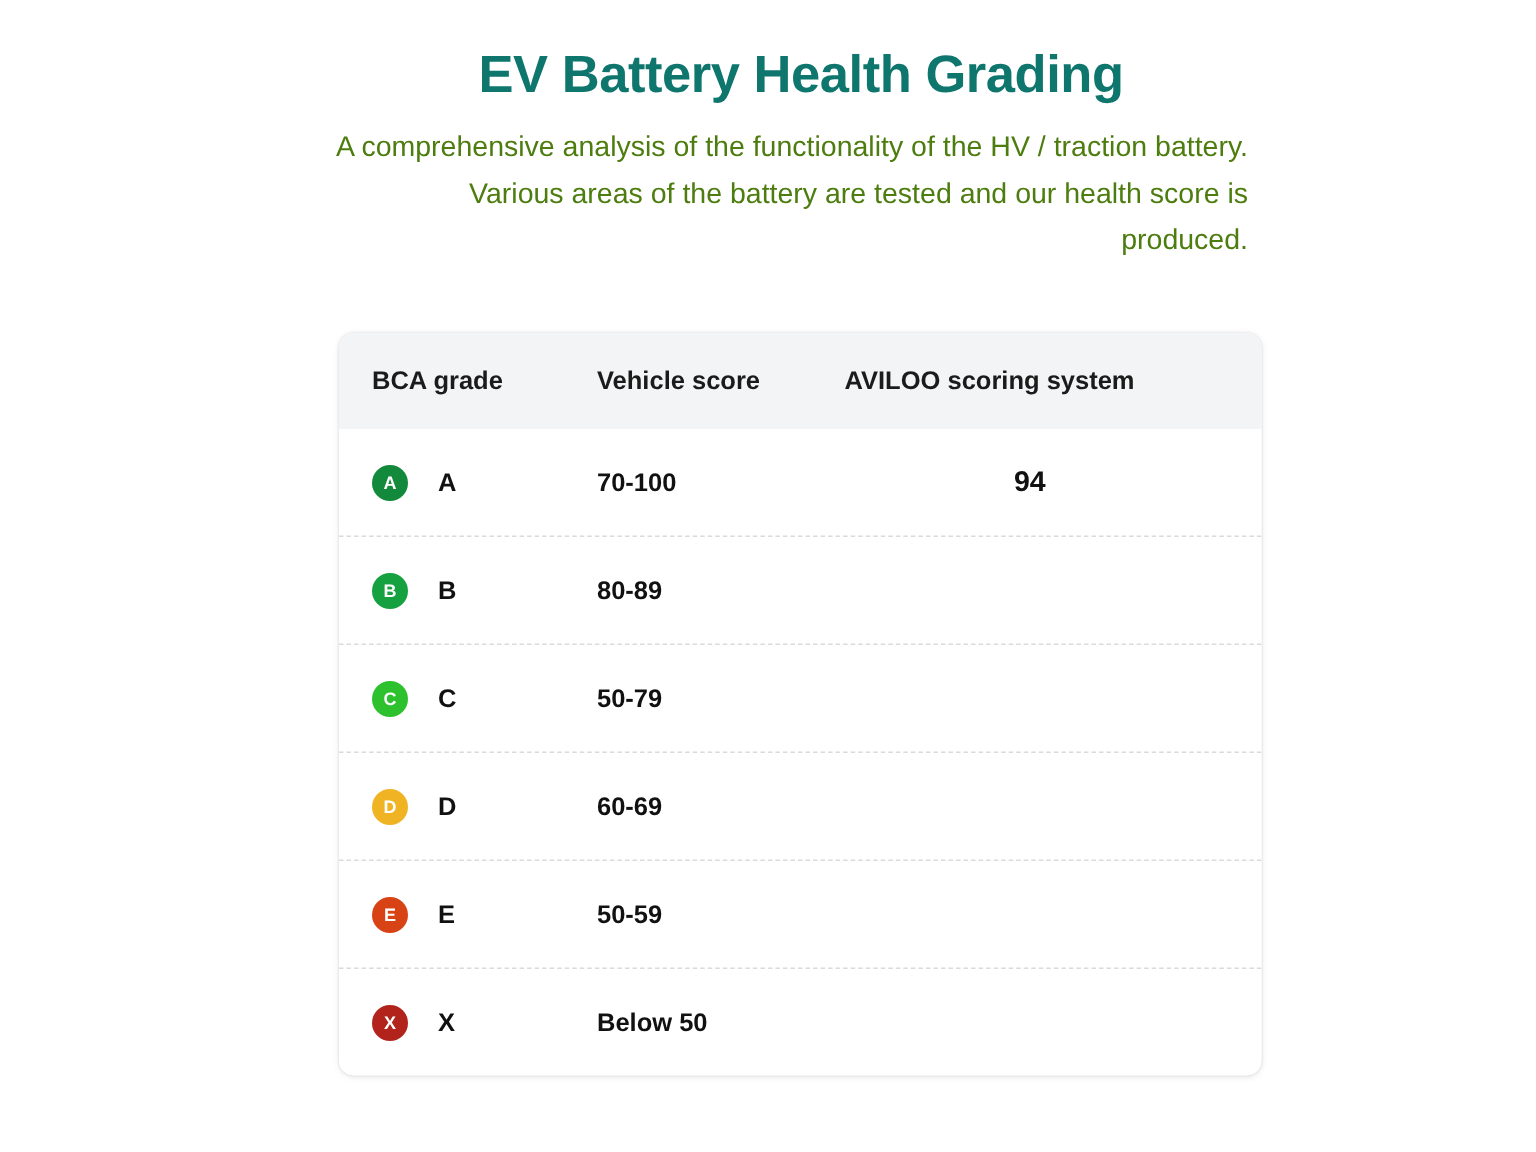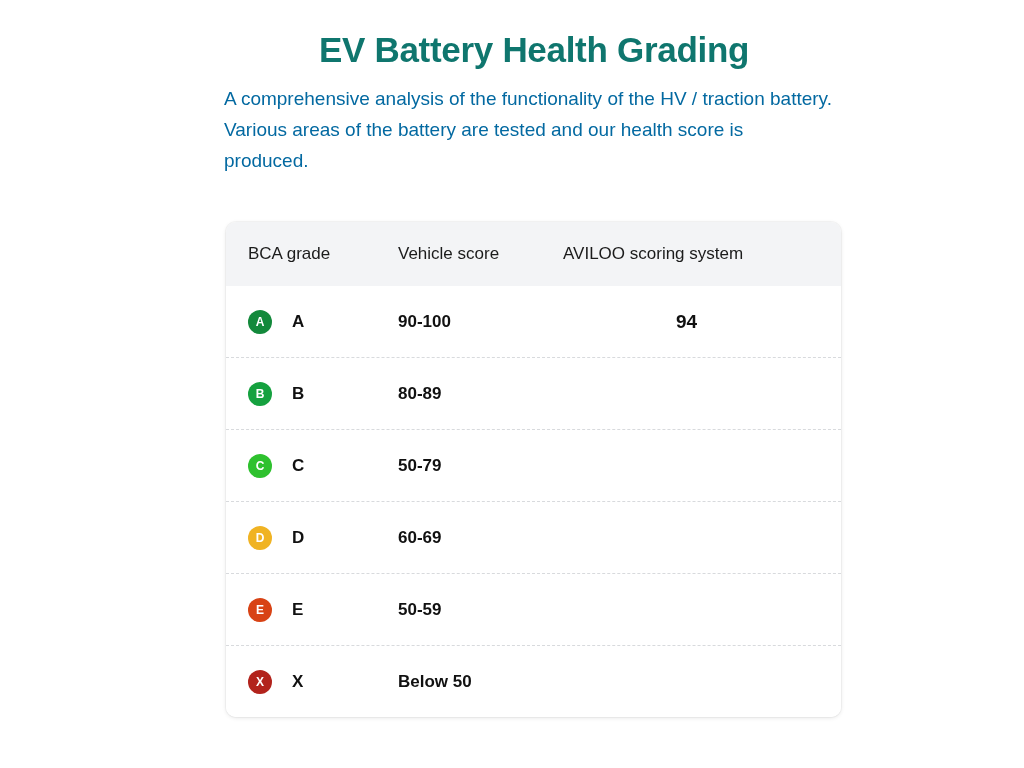--- a/index.html
+++ b/index.html
@@ -30,24 +30,24 @@
     font-size: 35px;
     font-weight: bold;
     color: #0f766e;
     text-align: center;
     letter-spacing: -0.3px;
     margin: 0 0 14px 0;
     line-height: 1.15;
   }
   .page-subtitle {
     font-size: 19px;
-    color: #0369a1;
+    color: #4d7c0f;
     line-height: 1.62;
     margin: 0;
-    text-align: left;
+    text-align: right;
     width: 608px;
   }
   .table-card {
     position: absolute;
     left: 226px;
     top: 222px;
     width: 615px;
     background: #ffffff;
     border-radius: 10px;
     box-shadow: 0 1px 4px rgba(0,0,0,0.10), 0 0 0 1px rgba(0,0,0,0.03);
@@ -55,21 +55,21 @@
   }
   .table-head {
     display: flex;
     background: #f3f4f6;
     height: 64px;
     align-items: center;
   }
   .table-head .th {
     font-size: 17px;
     color: #1b1b1b;
-    font-weight: normal;
+    font-weight: bold;
   }
   .col-1 { width: 172px; padding-left: 22px; box-sizing: border-box; }
   .col-2 { width: 278px; box-sizing: border-box; }
   .col-3 { width: 165px; box-sizing: border-box; }
   .table-body { background: #ffffff; }
   .row {
     display: flex;
     align-items: center;
     height: 71px;
     border-bottom: 1px dashed #d8dadd;
@@ -126,21 +126,21 @@
       <div class="th col-2">AVILOO scoring system</div>
     </div>
 
     <div class="table-body">
 
       <div class="row">
         <div class="col-1 grade-cell">
           <span class="badge" style="background: rgb(19, 137, 59);">A</span>
           <span class="grade-letter">A</span>
         </div>
-        <div class="col-2 score-range">90-100</div>
+        <div class="col-2 score-range">70-100</div>
         <div class="col-3 vehicle-score">94</div>
       </div>
 
       <div class="row">
         <div class="col-1 grade-cell">
           <span class="badge" style="background: rgb(21, 161, 63);">B</span>
           <span class="grade-letter">B</span>
         </div>
         <div class="col-2 score-range">80-89</div>
         <div class="col-3 vehicle-score"></div>

